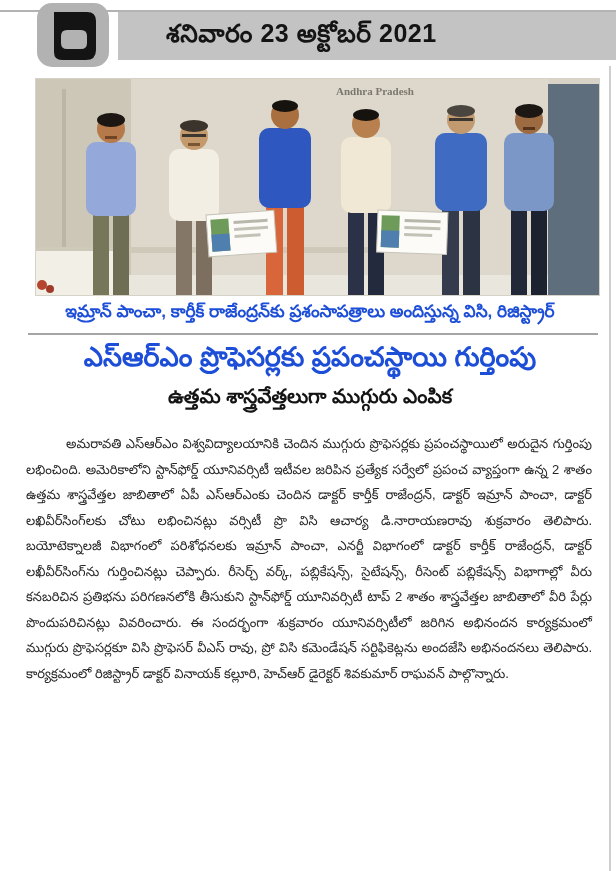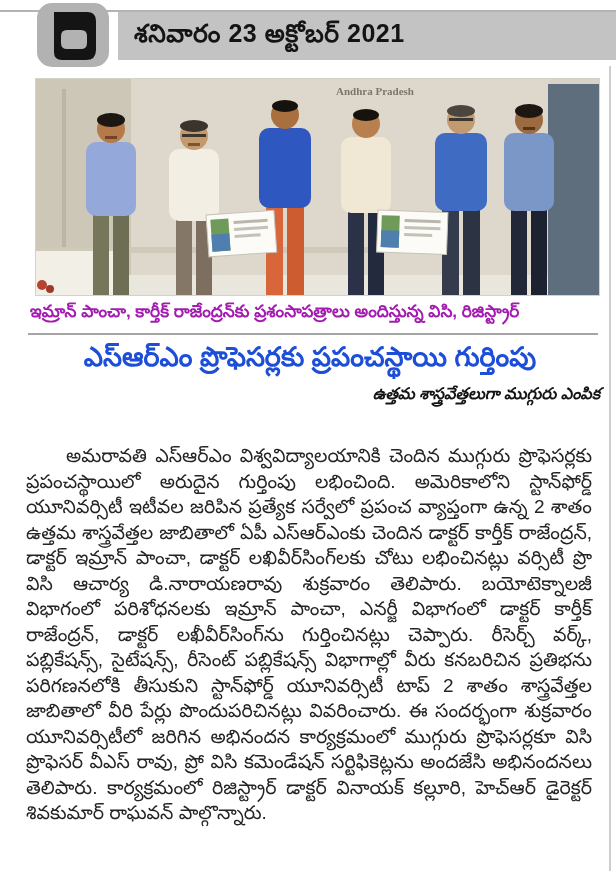--- a/index.html
+++ b/index.html
@@ -7,53 +7,53 @@
     position:relative;width:616px;height:871px;background:#ffffff;
     font-family:"Liberation Sans","DejaVu Sans",sans-serif;overflow:hidden;color:#1b1b1b;
   }
   .top-rule{position:absolute;left:0;top:10px;width:616px;height:2px;background:#b3b3b3;}
   .right-rule{position:absolute;left:609px;top:66px;width:2px;height:805px;background:#cfcfcf;}
 
   .date-banner{
     position:absolute;left:118px;top:12px;width:498px;height:48px;background:#c3c3c3;
     display:flex;align-items:center;
   }
-  .date-text{font-size:25px;font-weight:bold;color:#141414;padding-left:16px;letter-spacing:.5px;}
+  .date-text{font-size:25px;font-weight:bold;color:#141414;padding-left:48px;letter-spacing:.5px;}
 
   .logo-tile{
     position:absolute;left:37px;top:3px;width:72px;height:64px;background:#b2b2b2;
     border-radius:15px;display:flex;align-items:center;justify-content:center;
   }
 
   .photo-wrap{
     position:absolute;left:35px;top:78px;width:565px;height:218px;
     border:1px solid #d5d2c8;box-sizing:border-box;background:#d8d3c6;font-family:Liberation Serif, serif;
   }
   .photo-wrap svg{display:block;}
 
   .caption{
-    position:absolute;left:30px;top:301px;width:560px;text-align:left;
-    font-size:17px;font-weight:bold;color:#a21caf;line-height:22px;
+    position:absolute;left:30px;top:301px;width:560px;text-align:center;
+    font-size:17px;font-weight:bold;color:#1d4ed8;line-height:22px;
   }
   .divider{position:absolute;left:28px;top:333px;width:570px;height:2px;background:#a5a5a5;}
 
   .headline{
     position:absolute;left:20px;top:342px;width:580px;text-align:center;
     font-size:27px;font-weight:bold;color:#1d4ed8;
   }
   .subheadline{
-    position:absolute;left:20px;top:385px;width:580px;text-align:right;
-    font-size:16px;font-weight:bold;color:#141414;font-style:italic;
+    position:absolute;left:20px;top:385px;width:580px;text-align:center;
+    font-size:20px;font-weight:bold;color:#141414;
   }
   .byline{
     position:absolute;left:27px;top:417px;font-size:19px;font-weight:bold;color:#161616;
   }
   .body-text{
-    position:absolute;left:26px;top:443px;width:566px;
-    font-size:19px;line-height:25.5px;text-align:justify;color:#242424;
+    position:absolute;left:26px;top:431px;width:566px;
+    font-size:13px;line-height:25.5px;text-align:justify;color:#242424;
     text-indent:40px;
   }
 </style>
 </head>
 <body>
 
 <div class="page">
 
   <div class="top-rule"></div>
   <div class="right-rule"></div>

